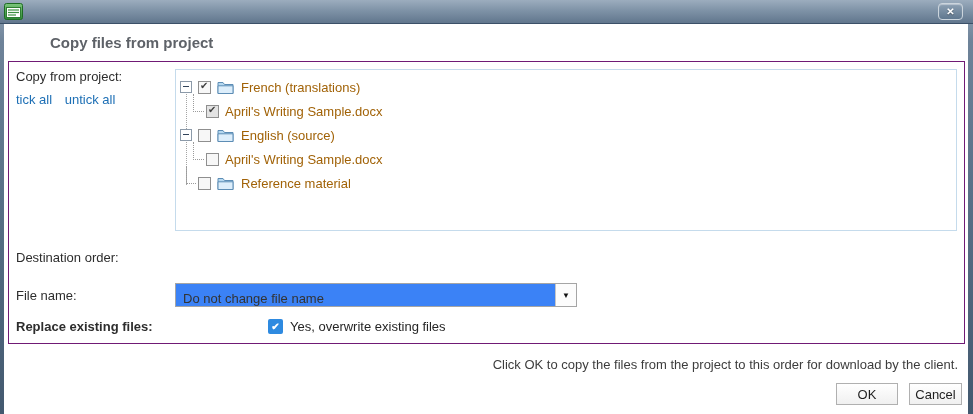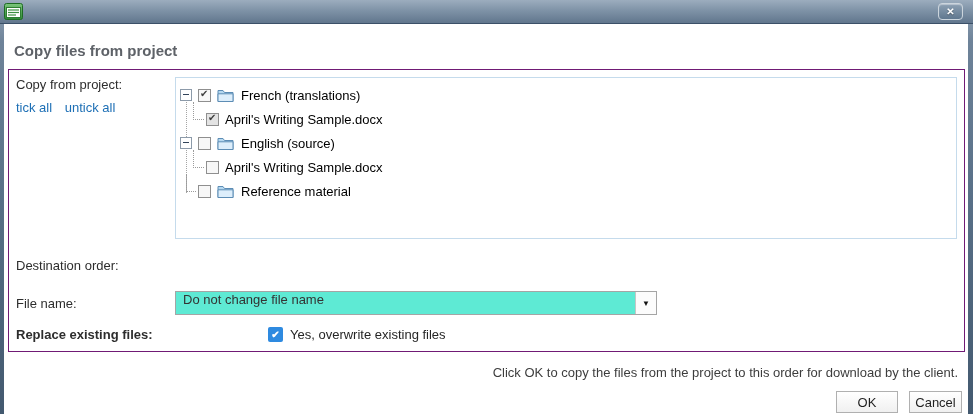--- a/index.html
+++ b/index.html
@@ -19,40 +19,40 @@
   .close-btn {
     position:absolute; right:10px; top:3px; width:25px; height:17px;
     border:1px solid #ccd5dd; border-radius:4px;
     background:linear-gradient(#8da0b3,#60788f);
     color:#fff; font-size:10px; font-weight:bold; line-height:15px; text-align:center;
     box-shadow:inset 0 1px 1px rgba(255,255,255,.4); cursor:pointer;
     text-shadow:0 1px 1px rgba(0,0,0,.35);
   }
 
   .content { width:100%; height:390px; background:#fff; position:relative; }
-  .heading { padding:17px 10px 8px; font-size:15px; line-height:20px; font-weight:bold; color:#5e6268; }
+  .heading { padding:9px 10px 8px; font-size:15px; line-height:20px; font-weight:bold; color:#5e6268;margin-left:36px; }
 
   .panel {
     margin:0 3px 0 4px; height:283px; border:1px solid #701a75;
     padding:7px 7px 0 7px;
   }
   .frow { display:flex; align-items:center; }
   .flabel { flex:0 0 159px; font-size:13px; color:#2d2d2d; }
   .flabel.bold { font-weight:bold; }
 
   
   .row-tree { align-items:flex-start; }
   .links { margin-top:8px; font-size:13px; }
   .links a { color:#1d6fb5; text-decoration:none; cursor:pointer; margin-right:9px;text-align:center; }
   .treebox {
     flex:1; height:162px; border:1px solid #c5dbec; background:#fff;
     position:relative; padding:5px 0 0 4px; overflow:hidden;
   }
   .vline { position:absolute; left:10px; top:19px; height:96px; border-left:1px dotted #a5a5a5; }
-  .tree-row { height:24px; display:flex; align-items:center; font-size:13px; color:#000000; position:relative; }
+  .tree-row { height:24px; display:flex; align-items:center; font-size:13px; color:#a16207; position:relative; }
   .expander {
     width:12px; height:12px; border:1px solid #8c9aa9; background:#fff;
     position:relative; flex:0 0 auto; margin-right:6px; cursor:pointer;
   }
   .expander::after { content:""; position:absolute; left:2px; right:2px; top:4px; height:1px; background:#33445a; }
   .tcb {
     width:13px; height:13px; border:1px solid #8f8f8f; background:#f7f7f7;
     position:relative; flex:0 0 auto; margin-right:6px; cursor:pointer;
   }
   .tcb.dim { background:#e3e3e3; }
@@ -80,22 +80,22 @@
   }
   .radio.selected { border:none; background:#2a8ddd; position:relative; }
   .radio.selected::after {
     content:""; position:absolute; left:4.5px; top:4.5px; width:5px; height:5px;
     border-radius:50%; background:#fff;
   }
 
   
   .row-file { margin-top:16px; height:24px; }
   .dropdown {
-    width:482px; height:24px; border:1px solid #a5a5a5; background:#5eead4;
-    display:flex; align-items:flex-start; font-size:13px; color:#333; cursor:pointer;
+    width:402px; height:24px; border:1px solid #a5a5a5; background:#3b82f6;
+    display:flex; align-items:flex-end; font-size:13px; color:#333; cursor:pointer;
   }
   .dropdown .val { flex:1; padding-left:7px; }
   .dropdown .arrow-btn {
     width:21px; align-self:stretch; border-left:1px solid #c6c6c6;
     display:flex; align-items:center; justify-content:center;
     font-size:8px; color:#111; background:#fcfcfc;
   }
 
   
   .row-replace { margin-top:10px; height:18px; }

